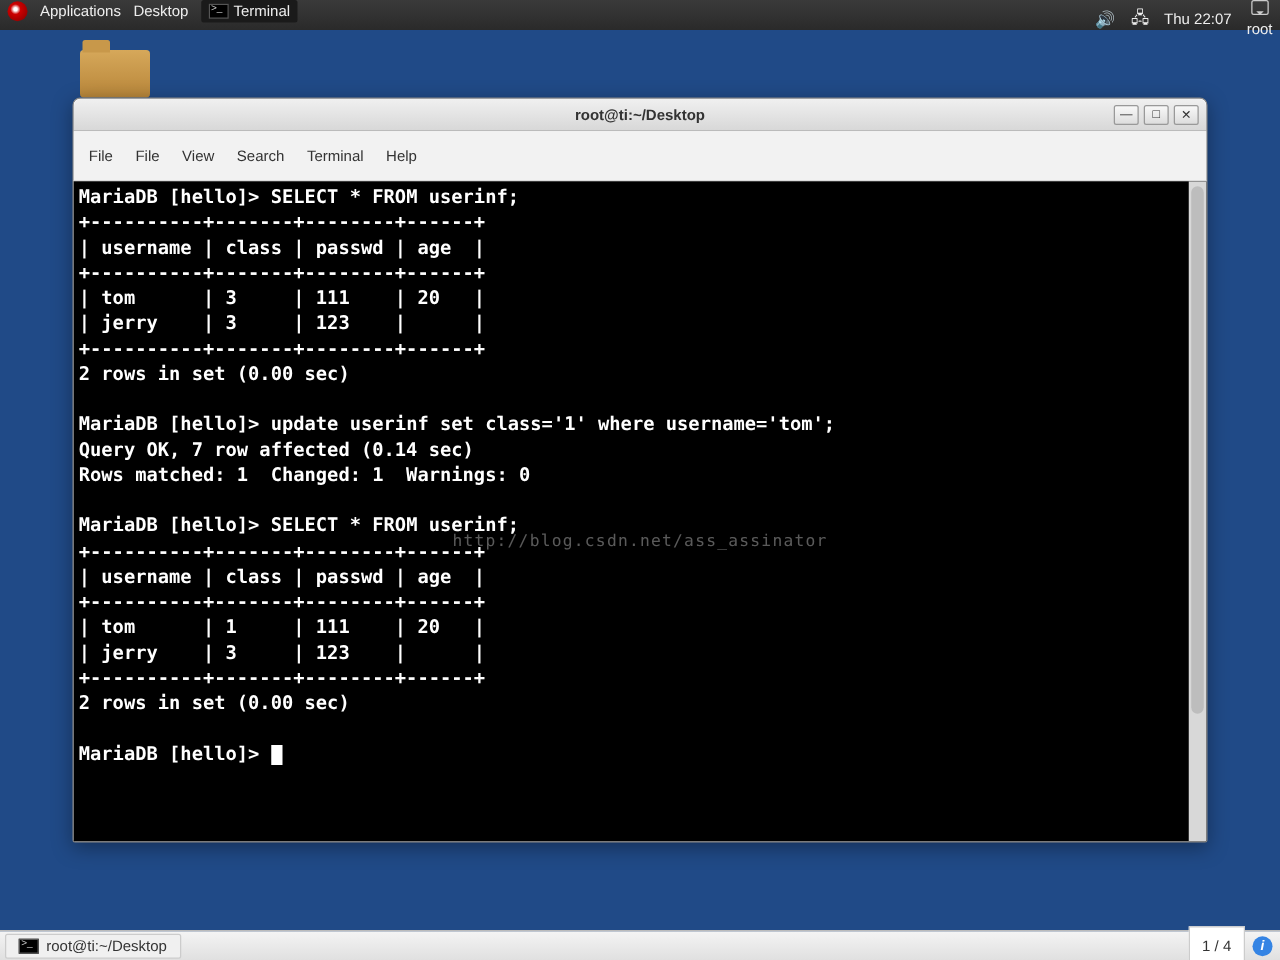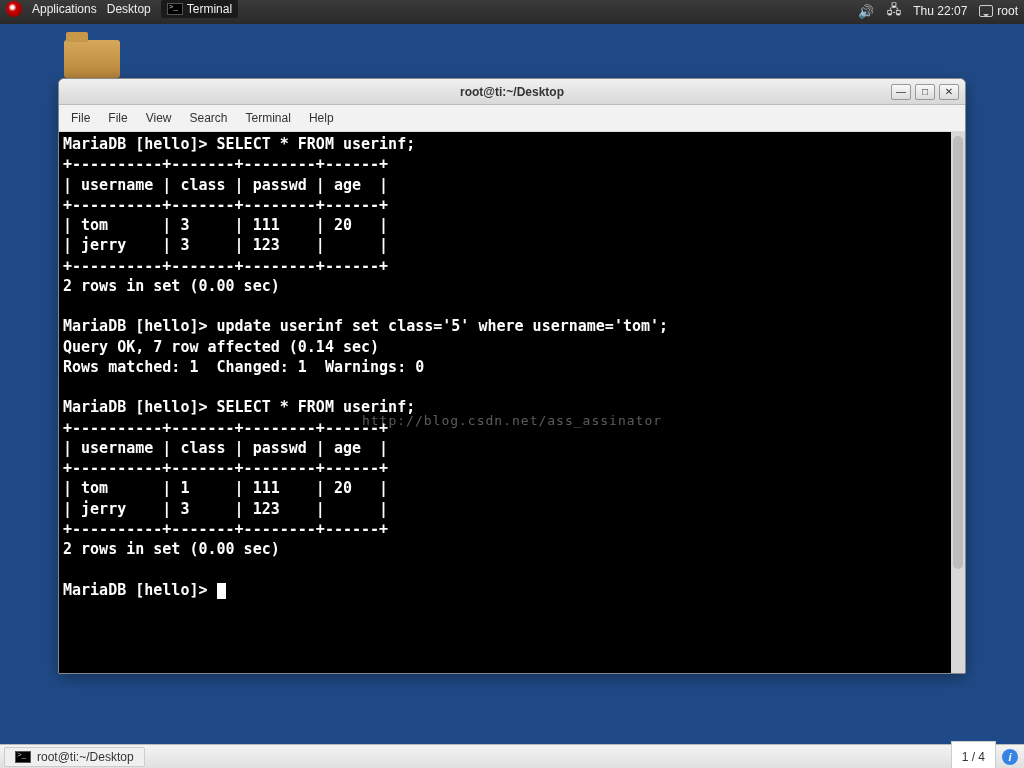--- a/index.html
+++ b/index.html
@@ -8,21 +8,21 @@
 
   
   .top-panel { position: absolute; top: 0; left: 0; right: 0; height: 24px; background: linear-gradient(#3a3a3a,#2a2a2a); color: #eee; display: flex; align-items: flex-start; font-size: 12px; padding: 0 6px; }
   .top-panel .left { display: flex; align-items: center; gap: 10px; }
   .top-panel .right { margin-left: auto; display: flex; align-items: center; gap: 12px; }
   .distro-icon { width: 16px; height: 16px; border-radius: 50%; background: radial-gradient(circle at 40% 40%, #fff 10%, #c00 30%, #800 90%); }
   .panel-item { cursor: default; }
   .task-btn { background: #1a1a1a; padding: 2px 6px; border-radius: 2px; display: flex; align-items: center; gap: 4px; }
   .task-btn .term-mini { width: 16px; height: 12px; background: #000; border: 1px solid #555; position: relative; }
   .task-btn .term-mini::after { content: ">_"; position: absolute; top: -2px; left: 1px; color: #ccc; font-size: 8px; }
-  .user-chip { display: flex; align-items: center; gap: 4px; }
+  .user-chip { display: flex; align-items: center; gap: 4px; flex-direction: column; }
   .speech-icon { width: 14px; height: 12px; border: 1px solid #ccc; border-radius: 2px; position: relative; }
   .speech-icon::after { content:""; position:absolute; bottom:-4px; left:3px; width:0;height:0;border:3px solid transparent;border-top-color:#ccc;}
 
   
   .bottom-panel { position: absolute; bottom: 0; left: 0; right: 0; height: 24px; background: linear-gradient(#f4f4f4,#e0e0e0); border-top: 1px solid #bbb; display: flex; align-items: center; font-size: 12px; color: #333; }
   .bottom-task { display: flex; align-items: center; gap: 6px; padding: 2px 10px; background: #f0f0f0; border: 1px solid #ccc; border-radius: 2px; margin-left: 4px; height: 20px; }
   .bottom-task .term-mini { width: 16px; height: 12px; background: #000; border: 1px solid #555; position: relative; }
   .bottom-task .term-mini::after { content: ">_"; position: absolute; top: -2px; left: 1px; color: #ccc; font-size: 8px; }
   .workspace { margin-left: auto; padding: 0 10px; color: #333; background:#fff; border:1px solid #ccc; height:32px; display:flex; align-items:center;}
   .info-badge { width: 16px; height: 16px; border-radius: 50%; background: #3584e4; color: #fff; font-size: 11px; display: flex; align-items: center; justify-content: center; margin: 0 6px; font-style: italic; font-weight: bold;}
@@ -31,21 +31,21 @@
   .desktop-folder { position: absolute; top: 40px; left: 64px; width: 60px; height: 44px; }
   .folder-shape { width: 56px; height: 38px; background: linear-gradient(#d6a85a,#b8863a); border-radius: 3px; position: relative; }
   .folder-shape::before { content:""; position:absolute; top:-8px; left:2px; width:22px; height:10px; background:#c8984a; border-radius:2px 2px 0 0;}
 
   
   .window { position: absolute; top: 78px; left: 58px; width: 908px; height: 596px; background: #fff; border: 1px solid #888; border-radius: 6px 6px 2px 2px; box-shadow: 0 4px 16px rgba(0,0,0,0.35); display: flex; flex-direction: column; }
   .titlebar { height: 26px; background: linear-gradient(#f0f0f0,#d8d8d8); border-bottom: 1px solid #bbb; border-radius: 6px 6px 0 0; display: flex; align-items: center; position: relative; }
   .titlebar .title { position:absolute; left:0; right:0; text-align:center; font-size: 12px; font-weight: bold; color: #333; }
   .win-controls { position:absolute; right: 6px; display: flex; gap: 4px; }
   .win-btn { width: 20px; height: 16px; background: linear-gradient(#f8f8f8,#ddd); border: 1px solid #999; border-radius: 2px; display:flex; align-items:center; justify-content:center; font-size:10px; color:#333; cursor:pointer;}
-  .menubar { height: 27px; background: #f2f2f2; border-bottom: 1px solid #ddd; display: flex; align-items: center; padding: 0 4px; font-size: 12px; color: #333; gap: 2px;}
+  .menubar { height: 40px; background: #f2f2f2; border-bottom: 1px solid #ddd; display: flex; align-items: center; padding: 0 4px; font-size: 12px; color: #333; gap: 2px;}
   .menubar span { padding: 2px 8px; cursor: default; }
   .terminal-body { flex: 1; background: #000; color: #fff; font-family: "DejaVu Sans Mono","Liberation Mono",monospace; font-size: 15px; font-weight: bold; line-height: 1.35; padding: 2px 4px; overflow: hidden; position: relative; white-space: pre; }
   .terminal-body .scrollbar { position: absolute; top: 0; right: 0; width: 14px; height: 100%; background: #d8d8d8; }
   .terminal-body .scrollbar .thumb { position: absolute; left: 2px; right: 2px; top: 4px; height: 80%; background: #bdbdbd; border-radius: 6px; }
   .cursor { display:inline-block; width: 9px; height: 16px; background: #fff; vertical-align: text-bottom; }
   .watermark { position:absolute; top: 280px; left: 0; right: 0; text-align:center; color: rgba(200,200,200,0.45); font-size: 13px; font-family: "DejaVu Sans Mono",monospace; font-weight: normal; pointer-events:none; letter-spacing: 1px;}
 </style>
 </head>
 <body>
 
@@ -93,21 +93,21 @@
   </div>
   <div class="terminal-body"><span>MariaDB [hello]&gt; </span><span>SELECT * FROM userinf;</span>
 <span>+----------+-------+--------+------+</span>
 <span>| username | class | passwd | age  |</span>
 <span>+----------+-------+--------+------+</span>
 <span>| tom      | 3     | 111    | 20   |</span>
 <span>| jerry    | 3     | 123    |      |</span>
 <span>+----------+-------+--------+------+</span>
 <span>2 rows in set (0.00 sec)</span>
 
-<span>MariaDB [hello]&gt; </span><span>update userinf set class='5' where username='tom';</span>
+<span>MariaDB [hello]&gt; </span><span>update userinf set class='1' where username='tom';</span>
 <span>Query OK, 7 row affected (0.14 sec)</span>
 <span>Rows matched: 1  Changed: 1  Warnings: 0</span>
 
 <span>MariaDB [hello]&gt; </span><span>SELECT * FROM userinf;</span>
 <span>+----------+-------+--------+------+</span>
 <span>| username | class | passwd | age  |</span>
 <span>+----------+-------+--------+------+</span>
 <span>| tom      | 1     | 111    | 20   |</span>
 <span>| jerry    | 3     | 123    |      |</span>
 <span>+----------+-------+--------+------+</span>

